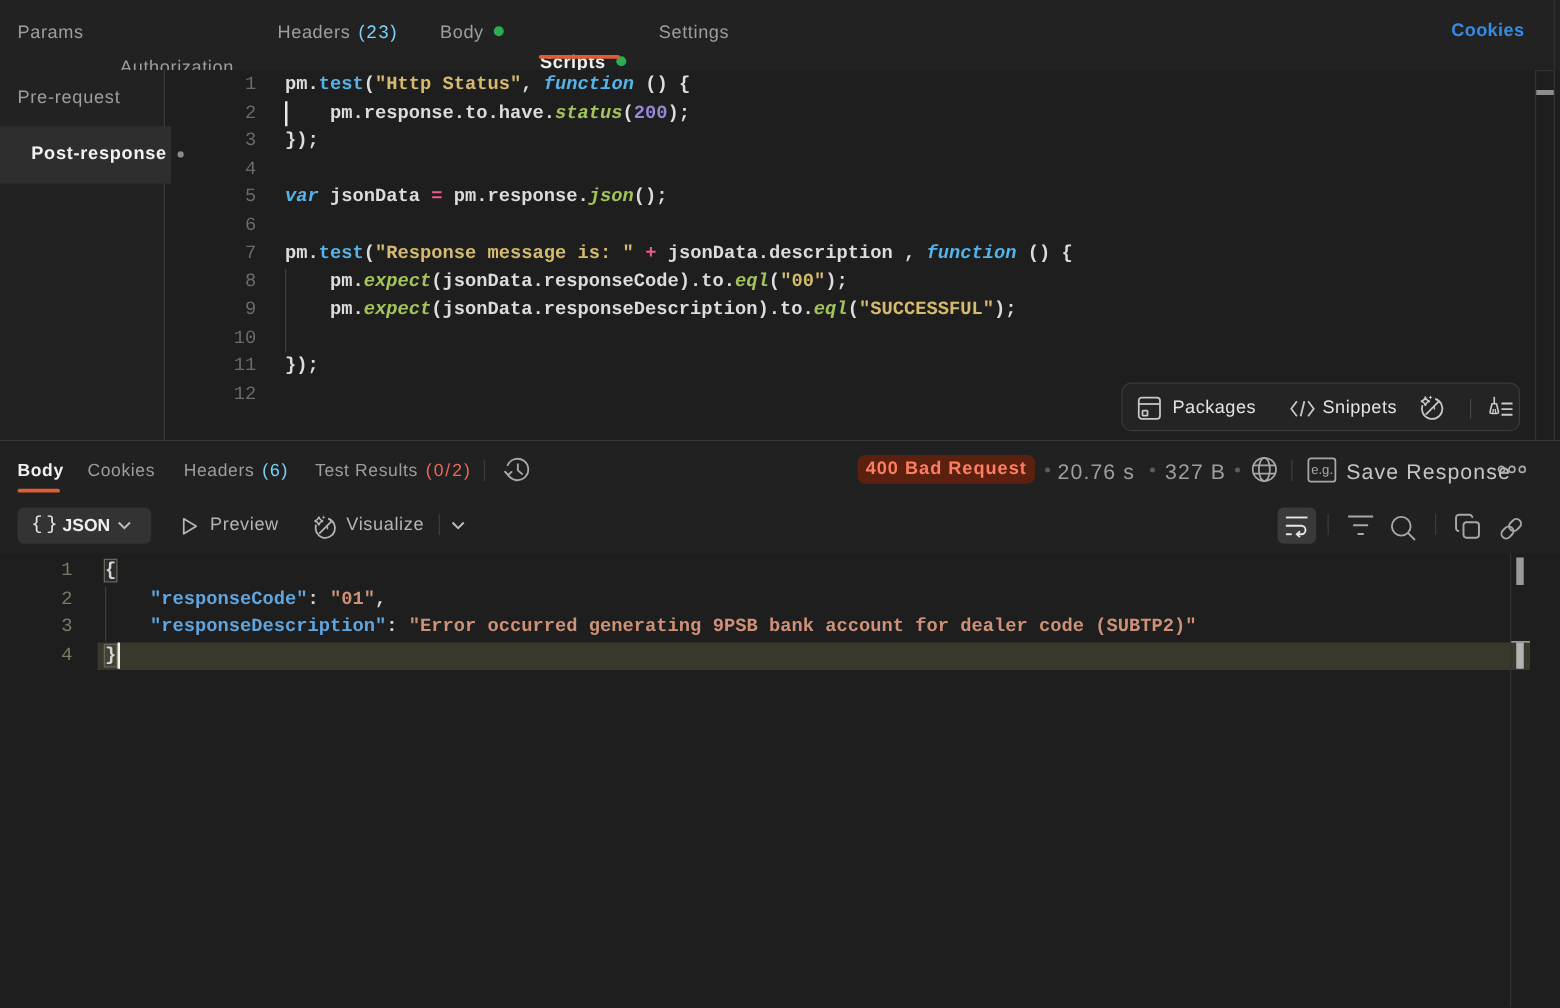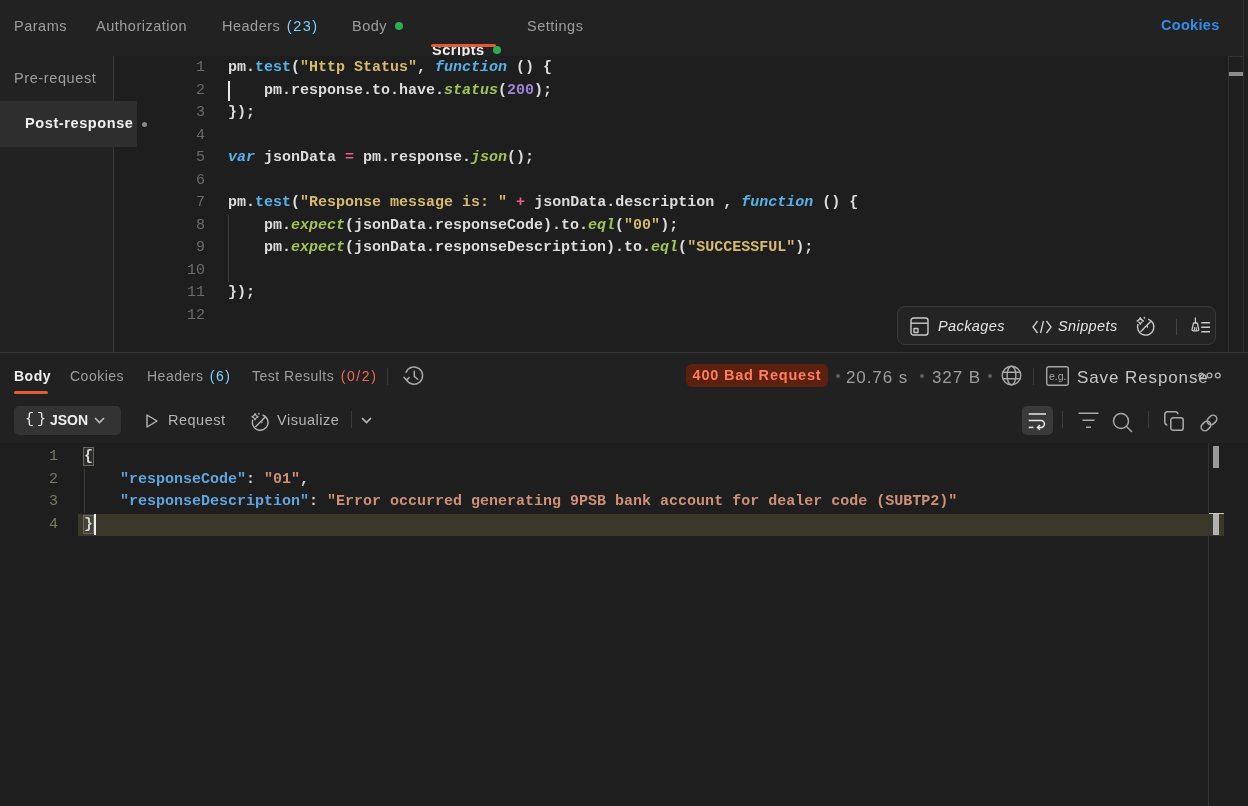--- a/index.html
+++ b/index.html
@@ -8,37 +8,37 @@
   
   #topbar { position:absolute; left:0; top:0; width:1248px; height:56px; background:#222222; }
   .ttab { position:absolute; top:18px; font-size:14.5px; letter-spacing:0.5px; color:#9e9e9e; white-space:nowrap; }
   .ttab.active { color:#f0f0f0; font-weight:700;margin-top:24px; }
   .grn { color:#7dd3fc; letter-spacing:1.5px; margin-left:2px; }
   .gdot { display:inline-block; width:8px; height:8px; border-radius:50%; background:#2cae50; vertical-align:middle; margin-left:8px; margin-top:-2px; }
   #scriptline { position:absolute; left:431px; top:44px; width:65px; height:3px; background:#e05b36; border-radius:2px; }
   #cookies { position:absolute; left:1161px; top:17px; font-size:14.5px; letter-spacing:0.3px; font-weight:700; color:#348ce8; }
   
   #scriptsec { position:absolute; left:0; top:56px; width:1248px; height:296px; background:#1e1e1e; }
-  #sidebar { position:absolute; left:0; top:0; width:114px; height:296px; background:#222222; border-right:1px solid #3a3a3a; }
+  #sidebar { position:absolute; left:0; top:0; width:132px; height:296px; background:#222222; border-right:1px solid #3a3a3a; }
   .sitem { position:absolute; left:14px; font-size:14.5px; letter-spacing:0.6px; color:#9e9e9e; white-space:nowrap; }
   #sactive { position:absolute; left:0; top:45px; width:137px; height:46px; background:#2e2e2e; }
   
   .code { font-family:"Liberation Mono", monospace; font-size:15px; font-weight:700; line-height:22.5px; white-space:pre; }
   #gutter1 { position:absolute; left:137px; top:1px; width:68px; text-align:right; color:#6b6b6b; font-weight:400; }
   #code1 { position:absolute; left:228px; top:1px; color:#dcdcdc; }
   .kw { color:#56b3e8; font-style:italic; }
   .fn { color:#56b3e8; }
   .str { color:#d6ba6e; }
   .mth { color:#a2c458;font-style:italic; }
   .num { color:#9a86d8; }
   .op { color:#ea5c8c; }
   #cursor1 { position:absolute; left:227.5px; top:24.5px; width:2px; height:20px; background:#e8e8e8; }
   .guide { position:absolute; width:1px; background:#3d3d3d; }
   
-  #pill { position:absolute; left:897px; top:250px; width:319px; height:39px; background:#242424; border:1px solid #3a3a3a; border-radius:8px;font-style:italic; }
+  #pill { position:absolute; left:897px; top:250px; width:319px; height:39px; background:#242424; border:1px solid #3a3a3a; border-radius:8px; }
   .pilltext { position:absolute; top:11px; font-size:14.5px; letter-spacing:0.4px; color:#e3e3e3; }
   
   #sb1line { position:absolute; left:1228px; top:0; width:1px; height:296px; background:#333333; }
   #sb1top { position:absolute; left:1228px; top:0; width:16px; height:1px; background:#333333; }
   #sb1thumb { position:absolute; left:1229px; top:16px; width:15px; height:4px; background:#8d8d8d; }
   #pageline { position:absolute; left:1243px; top:0; width:1px; height:806px; background:#313131; }
   
   #divider { position:absolute; left:0; top:352px; width:1248px; height:1px; background:#3a3a3a; }
   
   #resp { position:absolute; left:0; top:353px; width:1248px; height:453px; background:#212121; }
@@ -68,21 +68,21 @@
   #cursor2 { position:absolute; left:93.5px; top:71px; width:2px; height:21px; background:#f0f0f0; }
   #sb2line { position:absolute; left:1208px; top:0; width:1px; height:363px; background:#333333; }
   .ovr { position:absolute; left:1213px; width:6px; }
   svg.ic { position:absolute; overflow:visible; }
 </style>
 </head>
 <body>
 
   <div id="topbar">
     <span class="ttab" style="left:14px;">Params</span>
-    <span class="ttab" style="left:96px;">Authorization</span>
+    <span class="ttab" style="left:96px;margin-top:28px;">Authorization</span>
     <span class="ttab" style="left:222px;">Headers <span class="grn">(23)</span></span>
     <span class="ttab" style="left:352px;">Body<span class="gdot"></span></span>
     <span class="ttab active" style="left:432px;">Scripts<span class="gdot"></span></span>
     <span class="ttab" style="left:527px;">Settings</span>
     <span id="cookies">Cookies</span>
     <div id="scriptline"></div>
   </div>
 
   <div id="scriptsec">
     <div id="sidebar">
@@ -189,21 +189,21 @@
     <div id="jsonbtn">
       <span class="b1" style="letter-spacing:3px;">{}</span>
       <span class="b2">JSON</span>
       <svg class="ic" style="left:80px; top:11px;" width="11" height="7" viewBox="0 0 11 7" fill="none" stroke="#bdbdbd" stroke-width="1.6">
         <path d="M1 1 L5.5 5.5 L10 1"></path>
       </svg>
     </div>
     <svg class="ic" style="left:146px; top:61px;" width="12" height="14" viewBox="0 0 12 14" fill="none" stroke="#b5b5b5" stroke-width="1.4">
       <path d="M1 1 L11 7 L1 13 Z" stroke-linejoin="round"></path>
     </svg>
-    <span class="tool" style="left:168px;">Request</span>
+    <span class="tool" style="left:168px;">Preview</span>
     <svg class="ic" style="left:250px; top:59px;" width="21" height="21" viewBox="0 0 22 22" fill="none" stroke="#b5b5b5" stroke-width="1.5">
       <path d="M13.1 3.1 A8.2 8.2 0 1 1 3.0 8.1"></path>
       <path d="M15.9 5.3 L5.6 15.7"></path>
       <path d="M12.5 8.8 q1.4 1.7 0 3.6 q-1.4 -1.9 0 -3.6 Z" fill="#b5b5b5" stroke="none"></path>
       <path d="M5.3 1.4 Q5.9 4.4 8.9 5.0 Q5.9 5.6 5.3 8.6 Q4.7 5.6 1.7 5.0 Q4.7 4.4 5.3 1.4 Z" stroke-width="1.2"></path>
       <path d="M9.4 0.2 l0.45 1.25 l1.25 0.45 l-1.25 0.45 l-0.45 1.25 l-0.45 -1.25 l-1.25 -0.45 l1.25 -0.45 Z" fill="#b5b5b5" stroke="none"></path>
     </svg>
     <span class="tool" style="left:277px;">Visualize</span>
     <div class="vsep" style="left:351px; top:58px; height:17px;"></div>
     <svg class="ic" style="left:361px; top:64px;" width="11" height="7" viewBox="0 0 11 7" fill="none" stroke="#bdbdbd" stroke-width="1.6">

